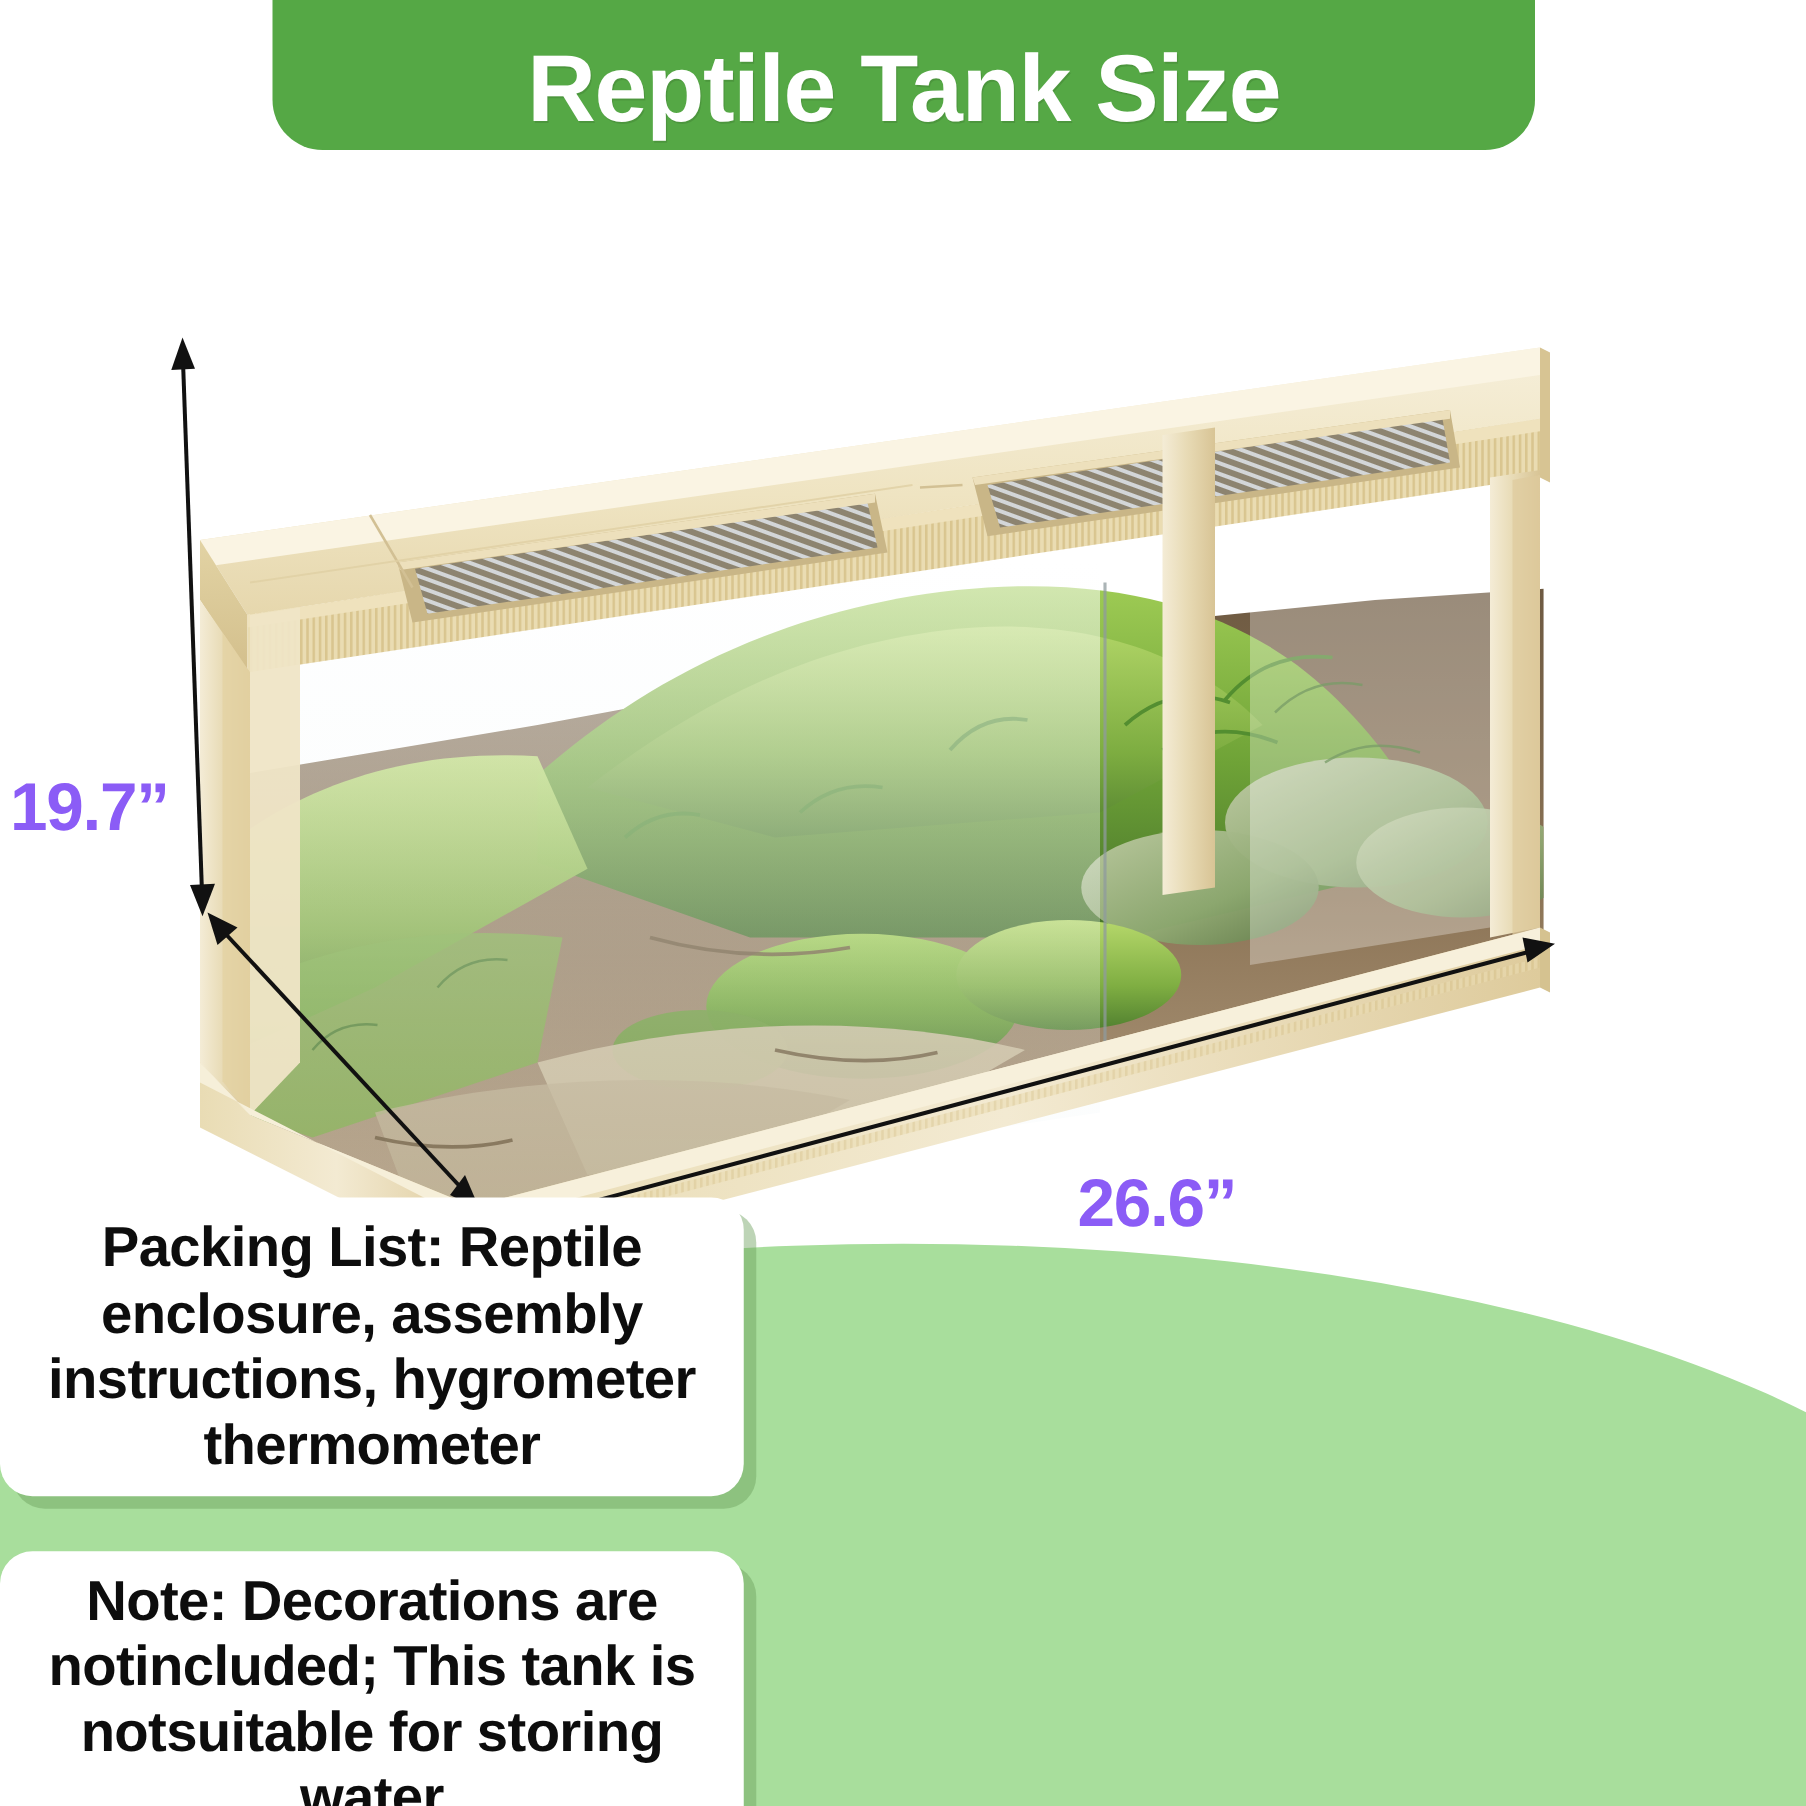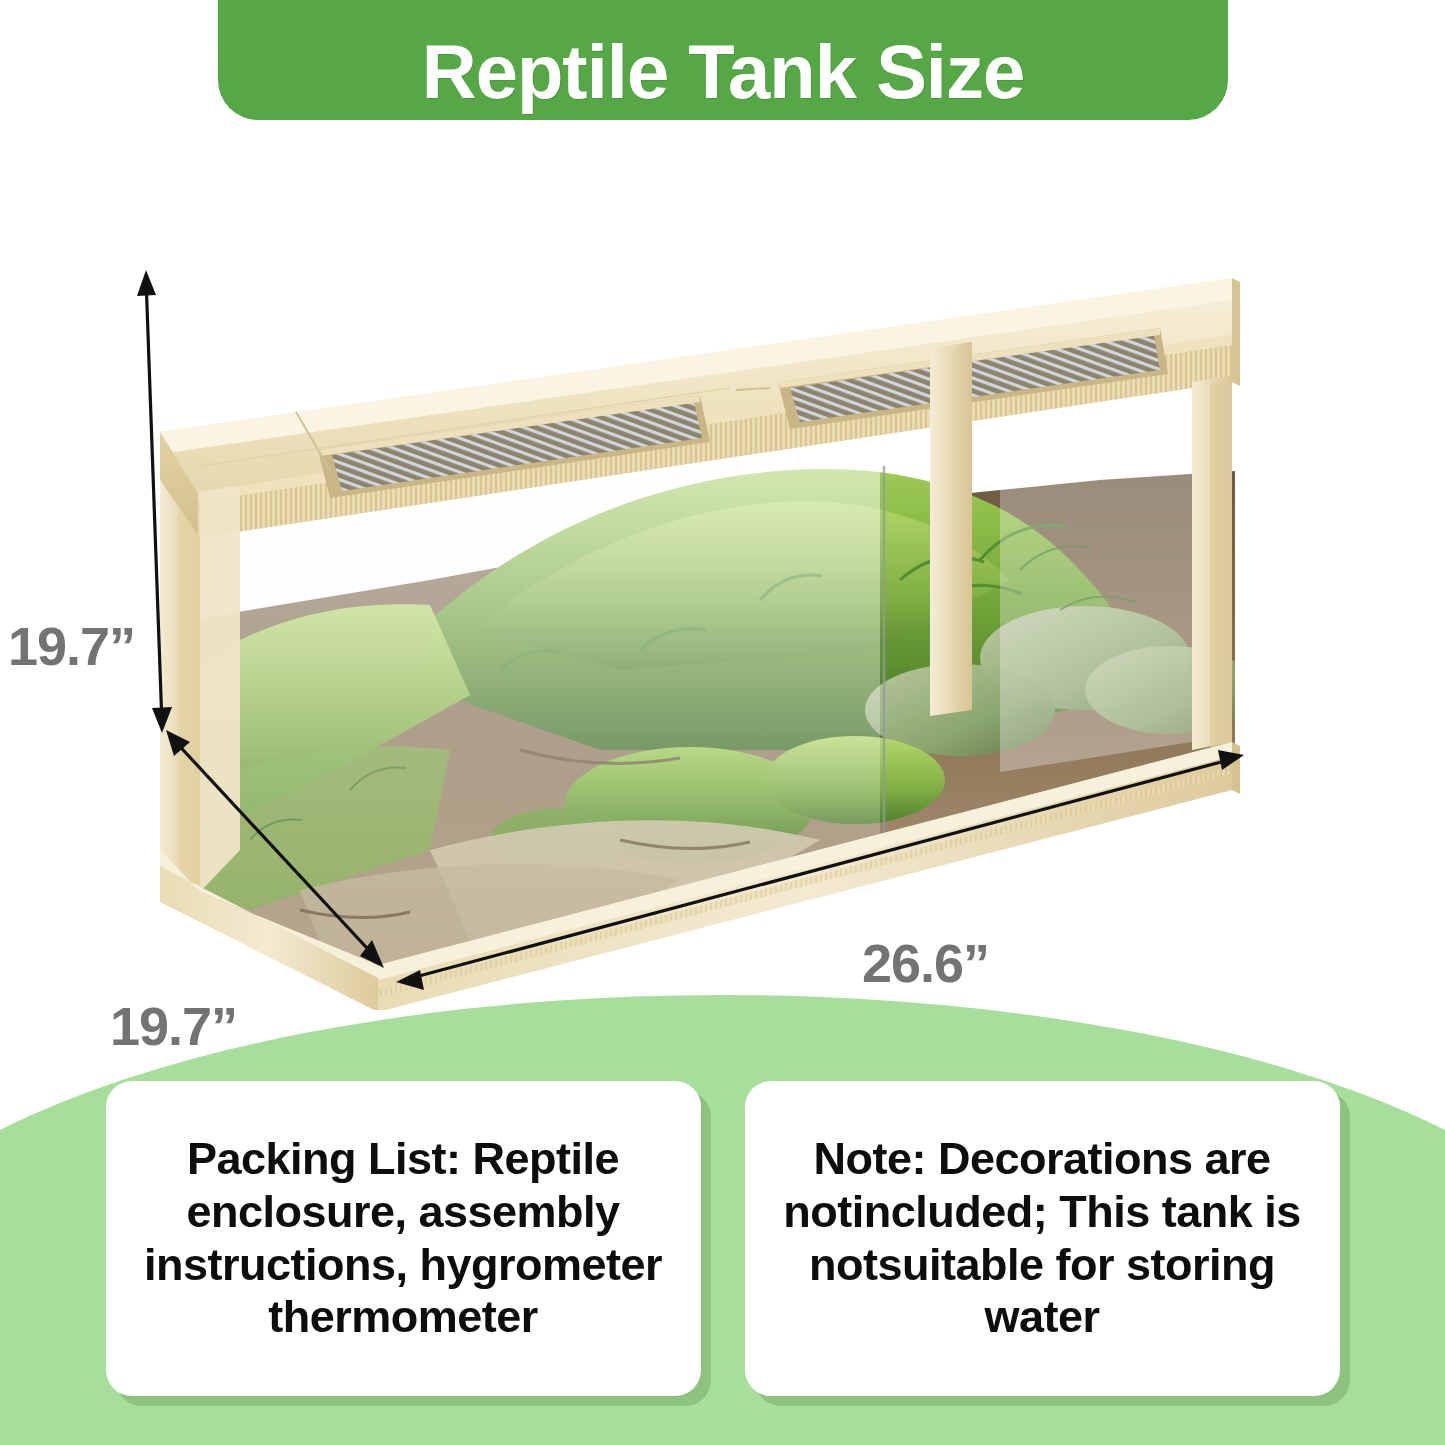--- a/index.html
+++ b/index.html
@@ -30,43 +30,43 @@
     white-space:nowrap;
   }
 
   
   .tank-stage{position:absolute;left:0;top:150px;width:1445px;height:860px;}
   .tank-svg{position:absolute;left:0;top:0;}
 
   
   .dim{
     position:absolute;
-    color:#737373;
+    color:#8b5cf6;
     font-weight:bold;
     font-size:54px;
     letter-spacing:-1px;
     white-space:nowrap;
   }
   .dim-height{left:8px;top:465px;}
   .dim-depth{left:110px;top:845px;}
   .dim-width{left:862px;top:782px;}
 
   
   .dome{
     position:absolute;
     left:-170px;top:995px;
     width:1785px;height:860px;
     background:#A8DE9C;
     border-radius:50% 50% 0 0 / 38% 38% 0 0;
   }
 
   
   .cards{
-    position:absolute;left:0;top:1081px;width:1445px;height:325px;
-    display:flex;justify-content:center;gap:44px;
+    position:absolute;left:0;top:1056px;width:1445px;height:325px;
+    display:flex;justify-content:center;gap:44px;flex-direction:column;
   }
   .card{
     width:595px;height:315px;
     background:#ffffff;
     border-radius:26px;
     box-shadow:10px 10px 0 rgba(108,160,94,.45);
     display:flex;align-items:center;justify-content:center;
     box-sizing:border-box;
     padding:14px 26px;
   }

